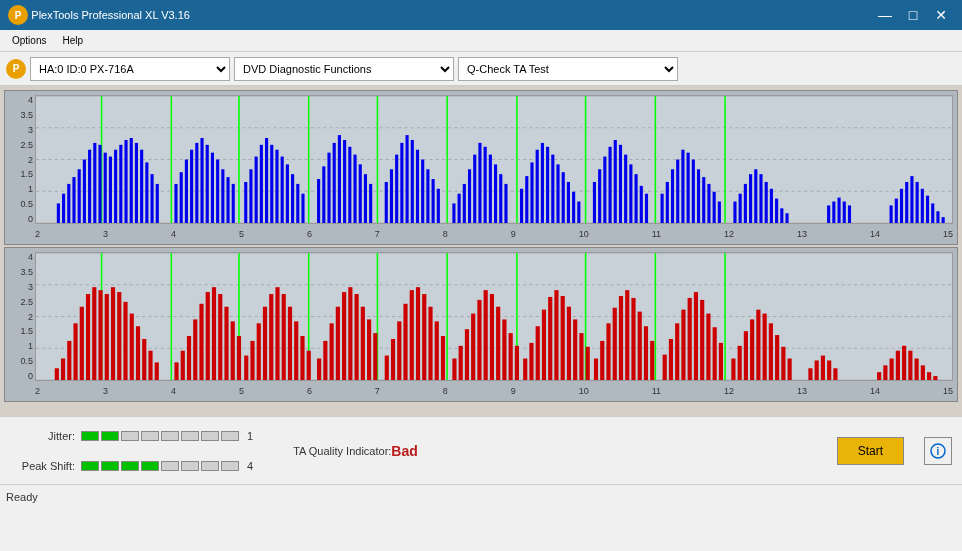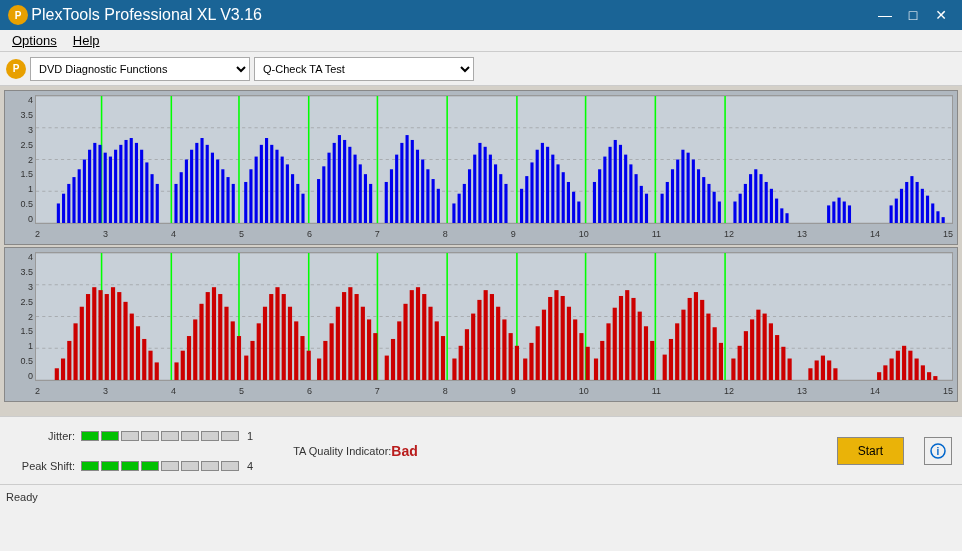--- a/index.html
+++ b/index.html
@@ -17,21 +17,21 @@
       height: 30px;
       background: #1a6496;
       display: flex;
       align-items: center;
       padding: 0 8px;
       color: white;
       font-size: 12px;
     }
     .title-bar-title {
       flex: 1;
-      font-size: 16px;
+      font-size: 11px;
     }
     .title-bar-controls {
       display: flex;
       gap: 2px;
     }
     .title-btn {
       width: 26px;
       height: 20px;
       background: transparent;
       border: none;
@@ -48,22 +48,21 @@
       height: 22px;
       background: #f0f0f0;
       display: flex;
       align-items: center;
       padding: 0 4px;
       border-bottom: 1px solid #ccc;
     }
     .menu-item {
       padding: 2px 8px;
       cursor: pointer;
-      font-size: 13px;
-      text-decoration: underline;
+      font-size: 10px;
     }
 
     
     .toolbar {
       height: 34px;
       background: #f0f0f0;
       display: flex;
       align-items: center;
       padding: 2px 6px;
       gap: 4px;
@@ -261,20 +260,23 @@
   </div>
 </div>
 
 <div class="menu-bar">
   <div class="menu-item">Options</div>
   <div class="menu-item">Help</div>
 </div>
 
 <div class="toolbar">
   <div class="drive-icon">P</div>
+  <select class="drive-select">
+    <option>HA:0 ID:0  PX-716A</option>
+  </select>
   <select class="func-select">
     <option>DVD Diagnostic Functions</option>
   </select>
   <select class="test-select">
     <option>Q-Check TA Test</option>
   </select>
 </div>
 
 <div class="main-content" style="height: 330px;">
 

